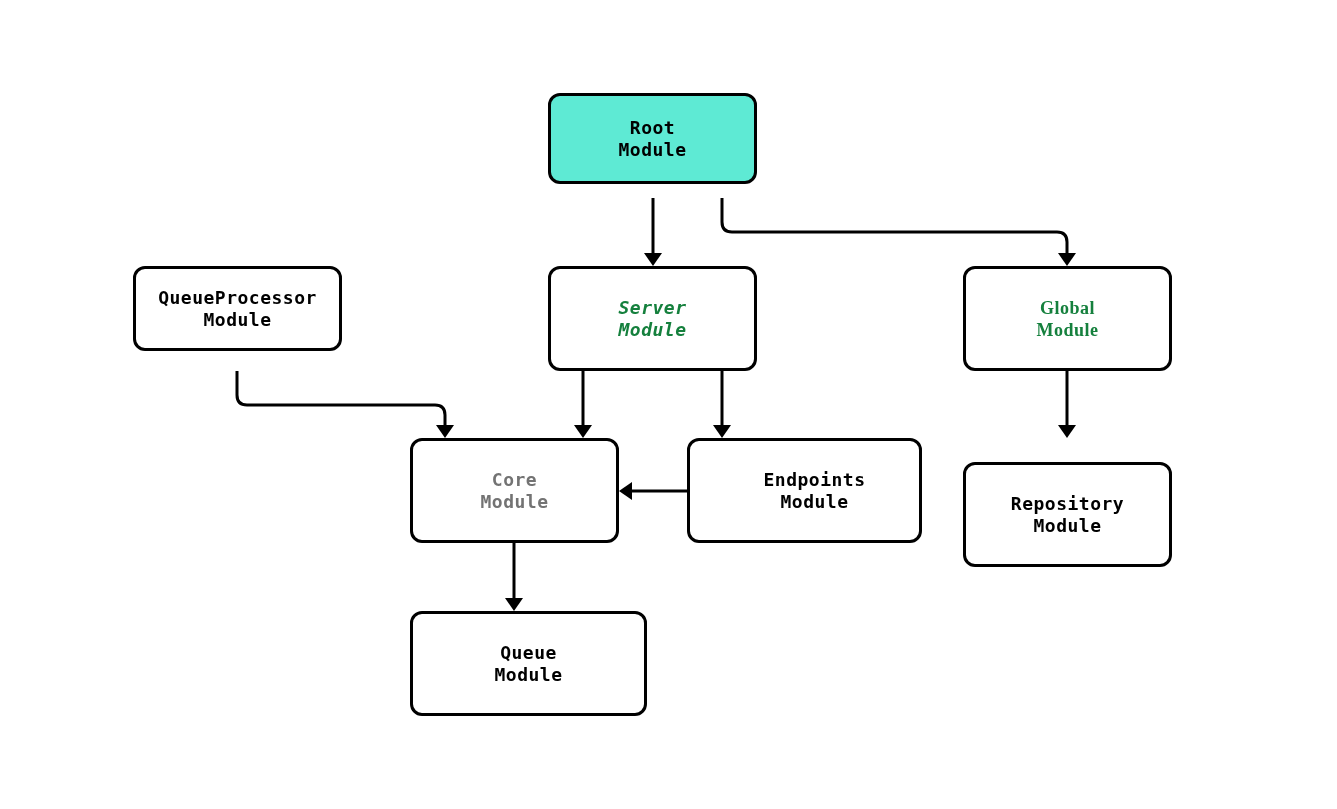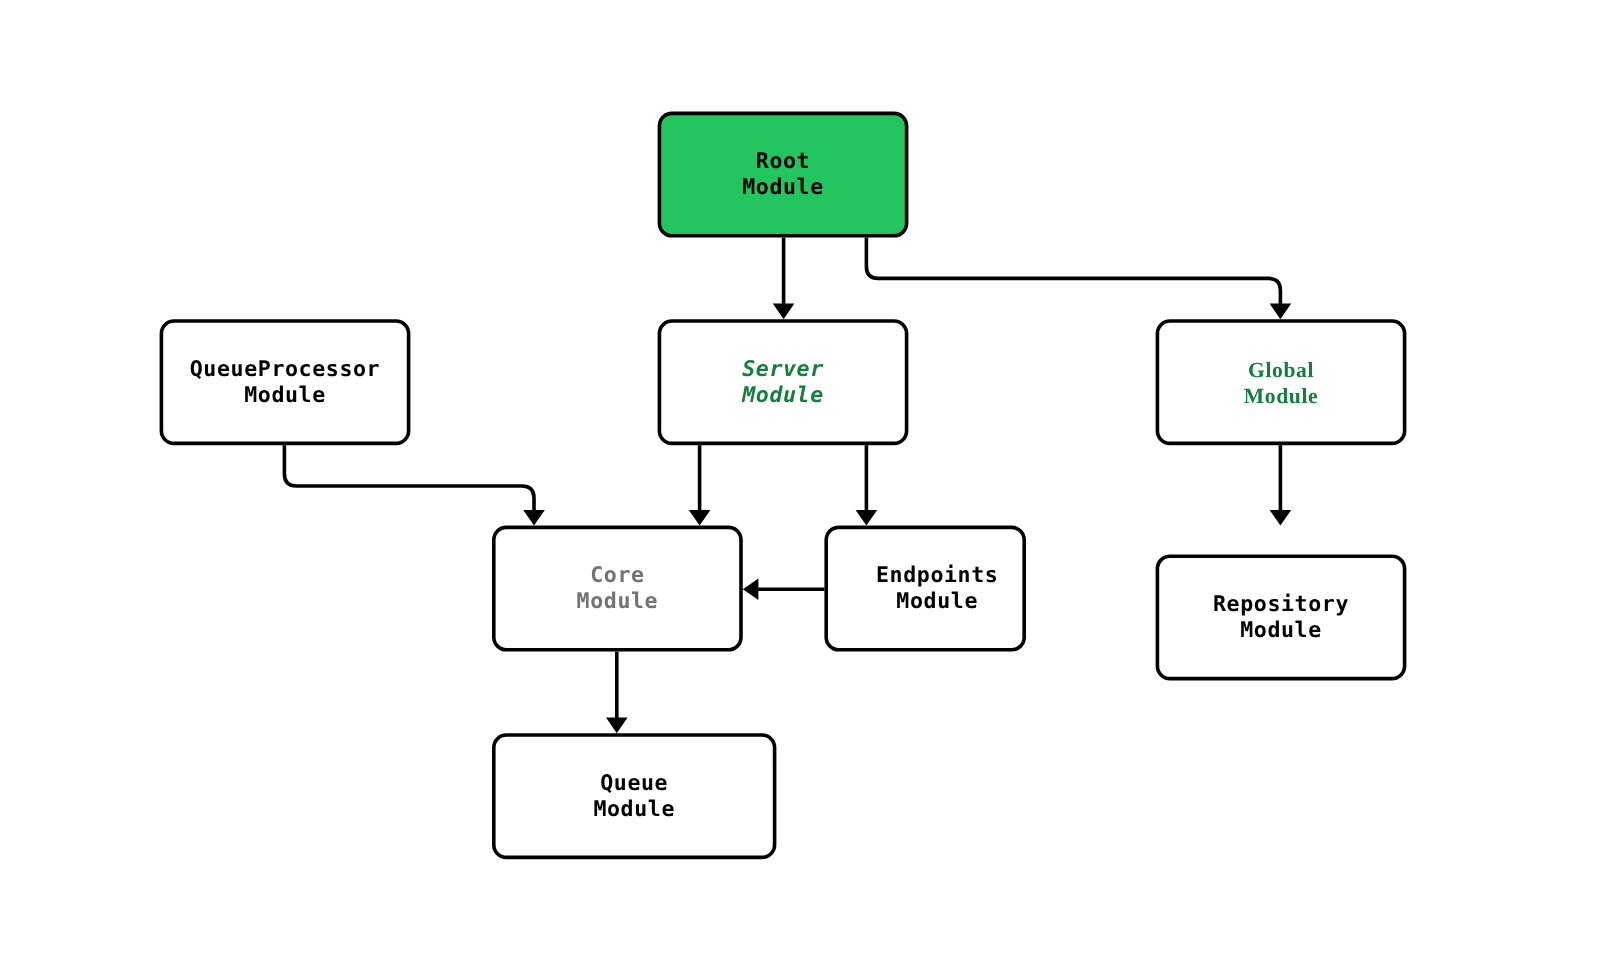--- a/index.html
+++ b/index.html
@@ -74,36 +74,36 @@
       <g>
         <path d="M 1067 371 L 1067 427" fill="none" stroke="#000000" stroke-width="3"></path>
         <polygon points="1067,438 1058,425 1076,425" fill="#000000"></polygon>
       </g>
       <g>
         <path d="M 514 543 L 514 600" fill="none" stroke="#000000" stroke-width="3"></path>
         <polygon points="514,611 505,598 523,598" fill="#000000"></polygon>
       </g>
     </svg>
   <div id="nodes">
-      <div class="node" style="left: 548px; top: 93px; width: 209px; height: 105px; background: #22c55e; border-color: rgb(0, 0, 0);">
+      <div class="node" style="left: 548px; top: 93px; width: 209px; height: 91px; background: #5eead4; border-color: rgb(0, 0, 0);">
         <div class="node-label" style="color: rgb(0, 0, 0);"><span>Root</span><br><span>Module</span></div>
       </div>
-      <div class="node" style="left: 133px; top: 266px; width: 209px; height: 105px; background: rgb(255, 255, 255); border-color: rgb(0, 0, 0);">
+      <div class="node" style="left: 133px; top: 266px; width: 209px; height: 85px; background: rgb(255, 255, 255); border-color: rgb(0, 0, 0);">
         <div class="node-label" style="color: rgb(0, 0, 0);"><span>QueueProcessor</span><br><span>Module</span></div>
       </div>
       <div class="node" style="left: 548px; top: 266px; width: 209px; height: 105px; background: rgb(255, 255, 255); border-color: rgb(0, 0, 0);">
         <div class="node-label" style="color: #15803d; font-style: italic;"><span>Server</span><br><span>Module</span></div>
       </div>
       <div class="node" style="left: 963px; top: 266px; width: 209px; height: 105px; background: rgb(255, 255, 255); border-color: rgb(0, 0, 0);">
         <div class="node-label" style="color: #15803d; font-family: Liberation Serif, serif;"><span>Global</span><br><span>Module</span></div>
       </div>
       <div class="node" style="left: 410px; top: 438px; width: 209px; height: 105px; background: rgb(255, 255, 255); border-color: rgb(0, 0, 0);">
         <div class="node-label" style="color: #737373;"><span>Core</span><br><span>Module</span></div>
       </div>
-      <div class="node" style="left: 687px; top: 438px; width: 168px; height: 105px; background: rgb(255, 255, 255); border-color: rgb(0, 0, 0); padding-left: 20px;">
+      <div class="node" style="left: 687px; top: 438px; width: 235px; height: 105px; background: rgb(255, 255, 255); border-color: rgb(0, 0, 0); padding-left: 20px;">
         <div class="node-label" style="color: rgb(0, 0, 0);"><span>Endpoints</span><br><span>Module</span></div>
       </div>
       <div class="node" style="left: 963px; top: 462px; width: 209px; height: 105px; background: rgb(255, 255, 255); border-color: rgb(0, 0, 0);">
         <div class="node-label" style="color: rgb(0, 0, 0);"><span>Repository</span><br><span>Module</span></div>
       </div>
       <div class="node" style="left: 410px; top: 611px; width: 237px; height: 105px; background: rgb(255, 255, 255); border-color: rgb(0, 0, 0);">
         <div class="node-label" style="color: rgb(0, 0, 0);"><span>Queue</span><br><span>Module</span></div>
       </div>
     </div>
 </div>

